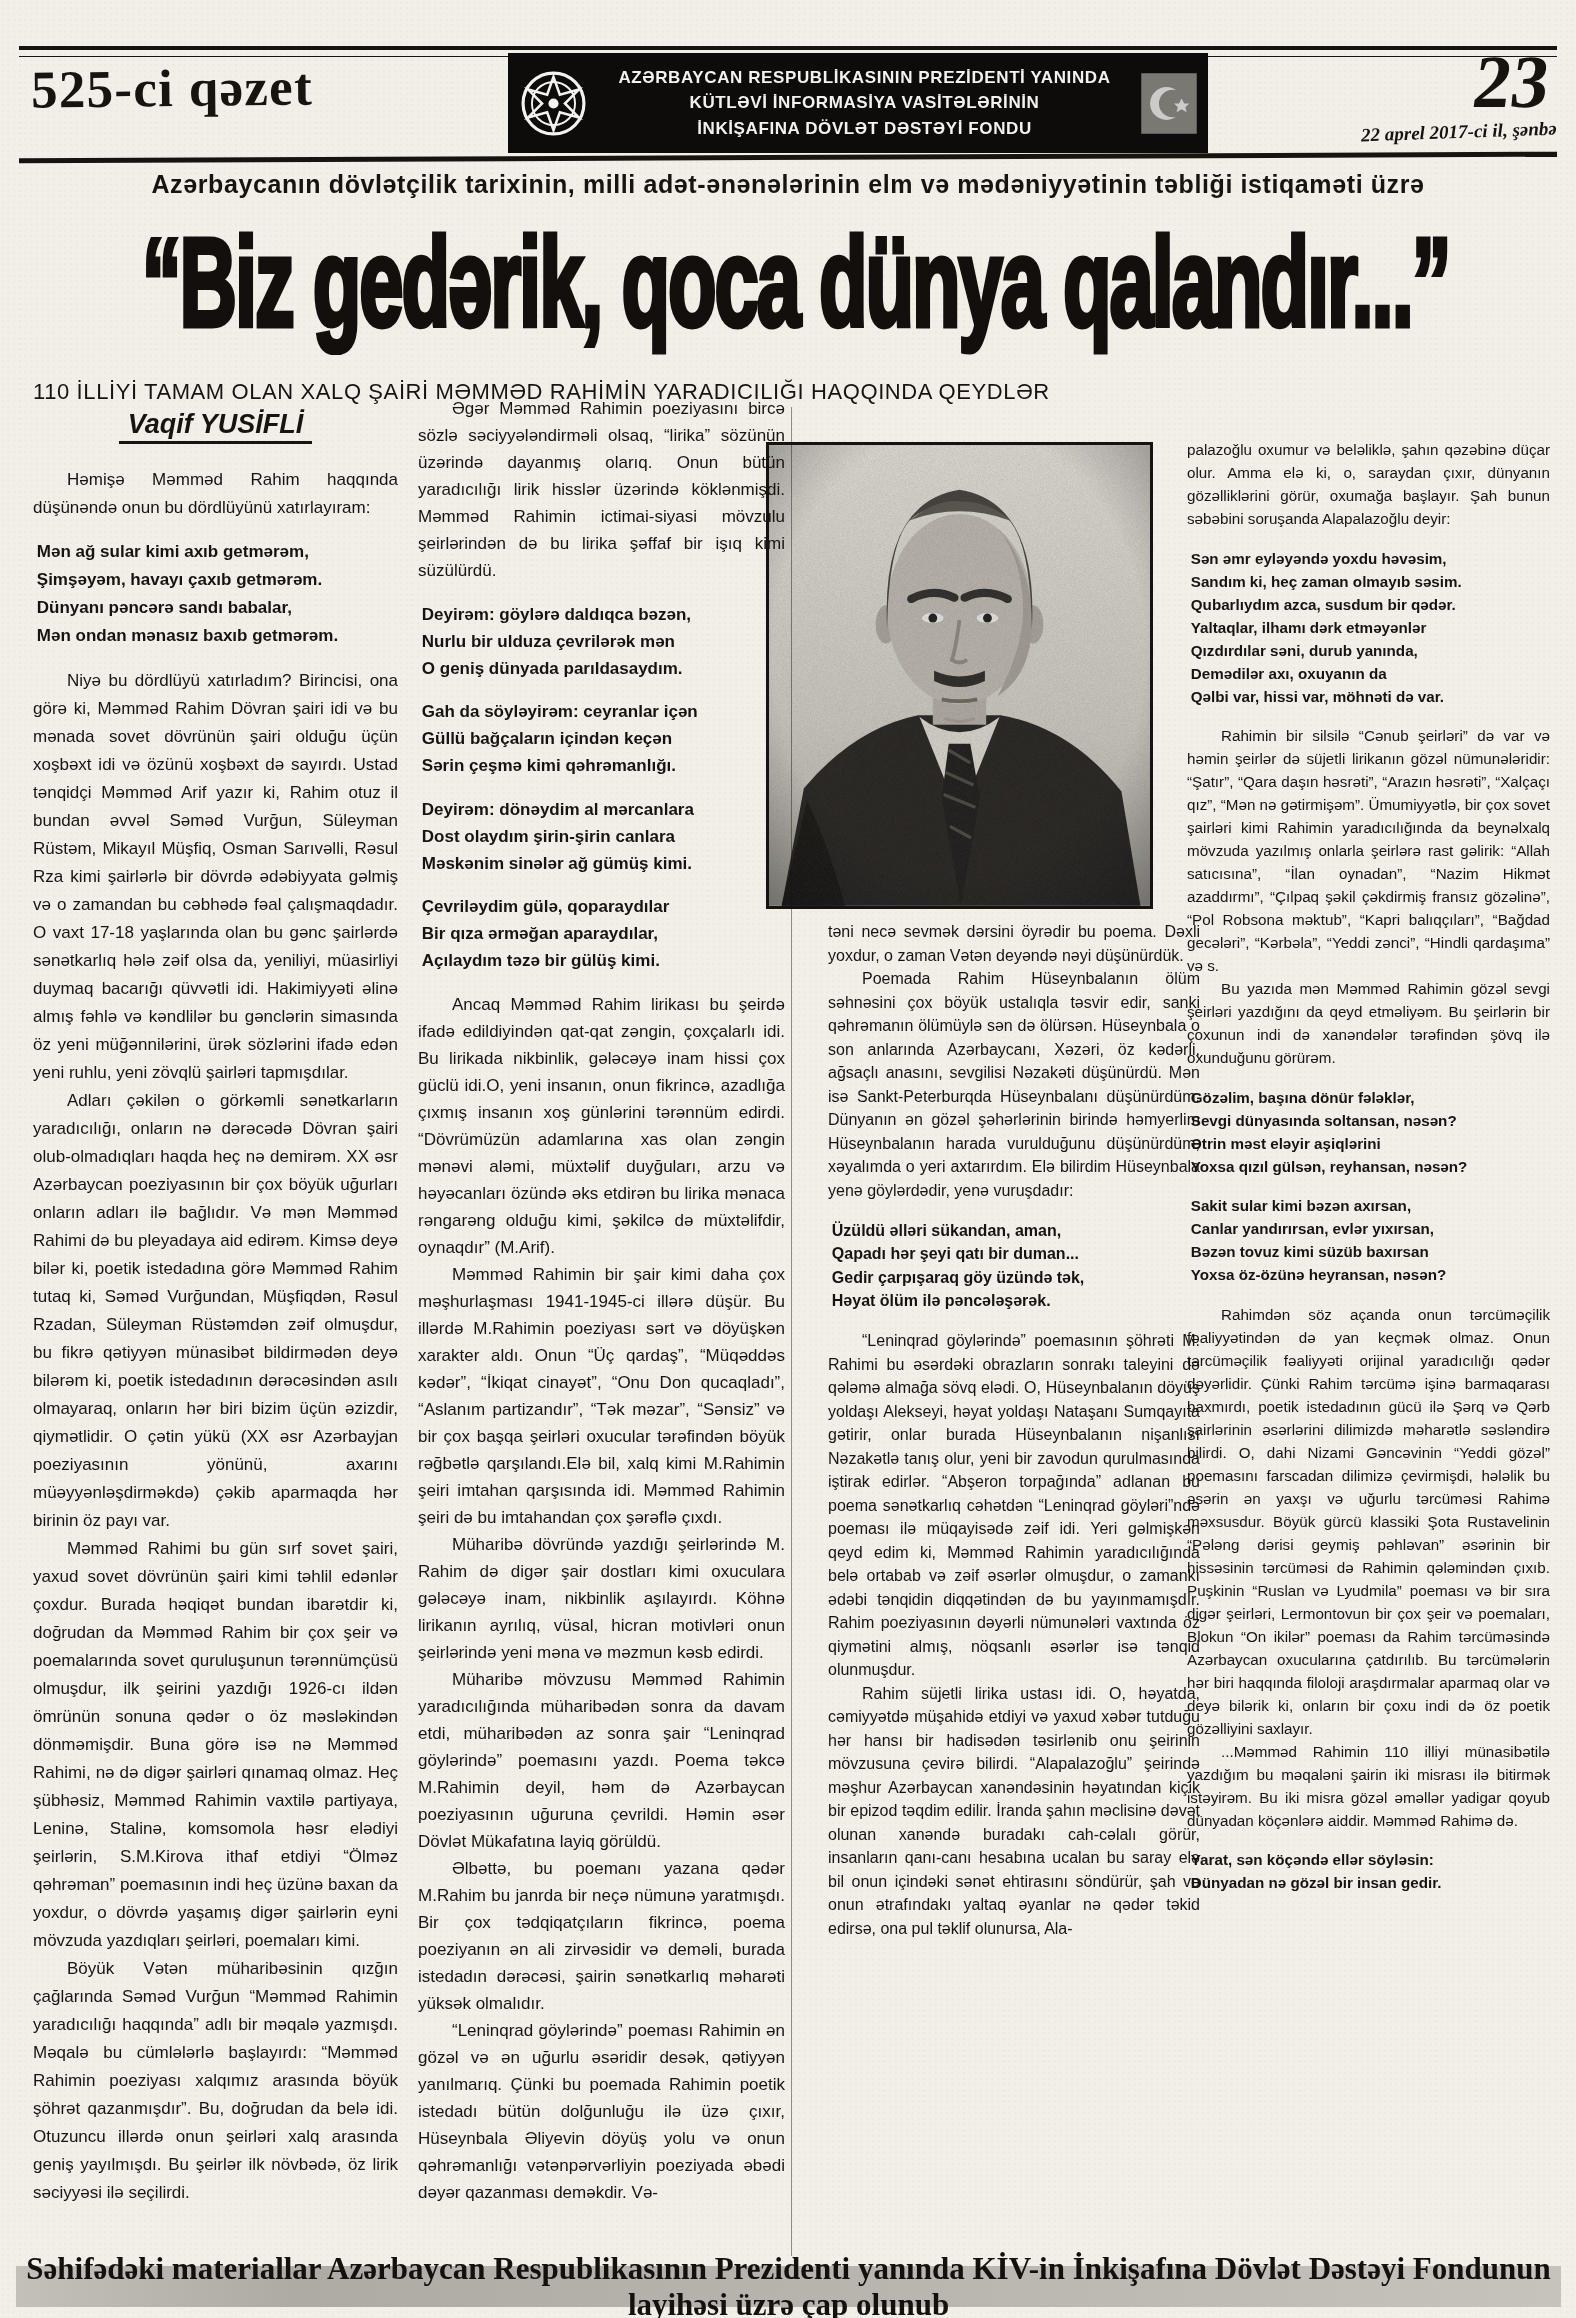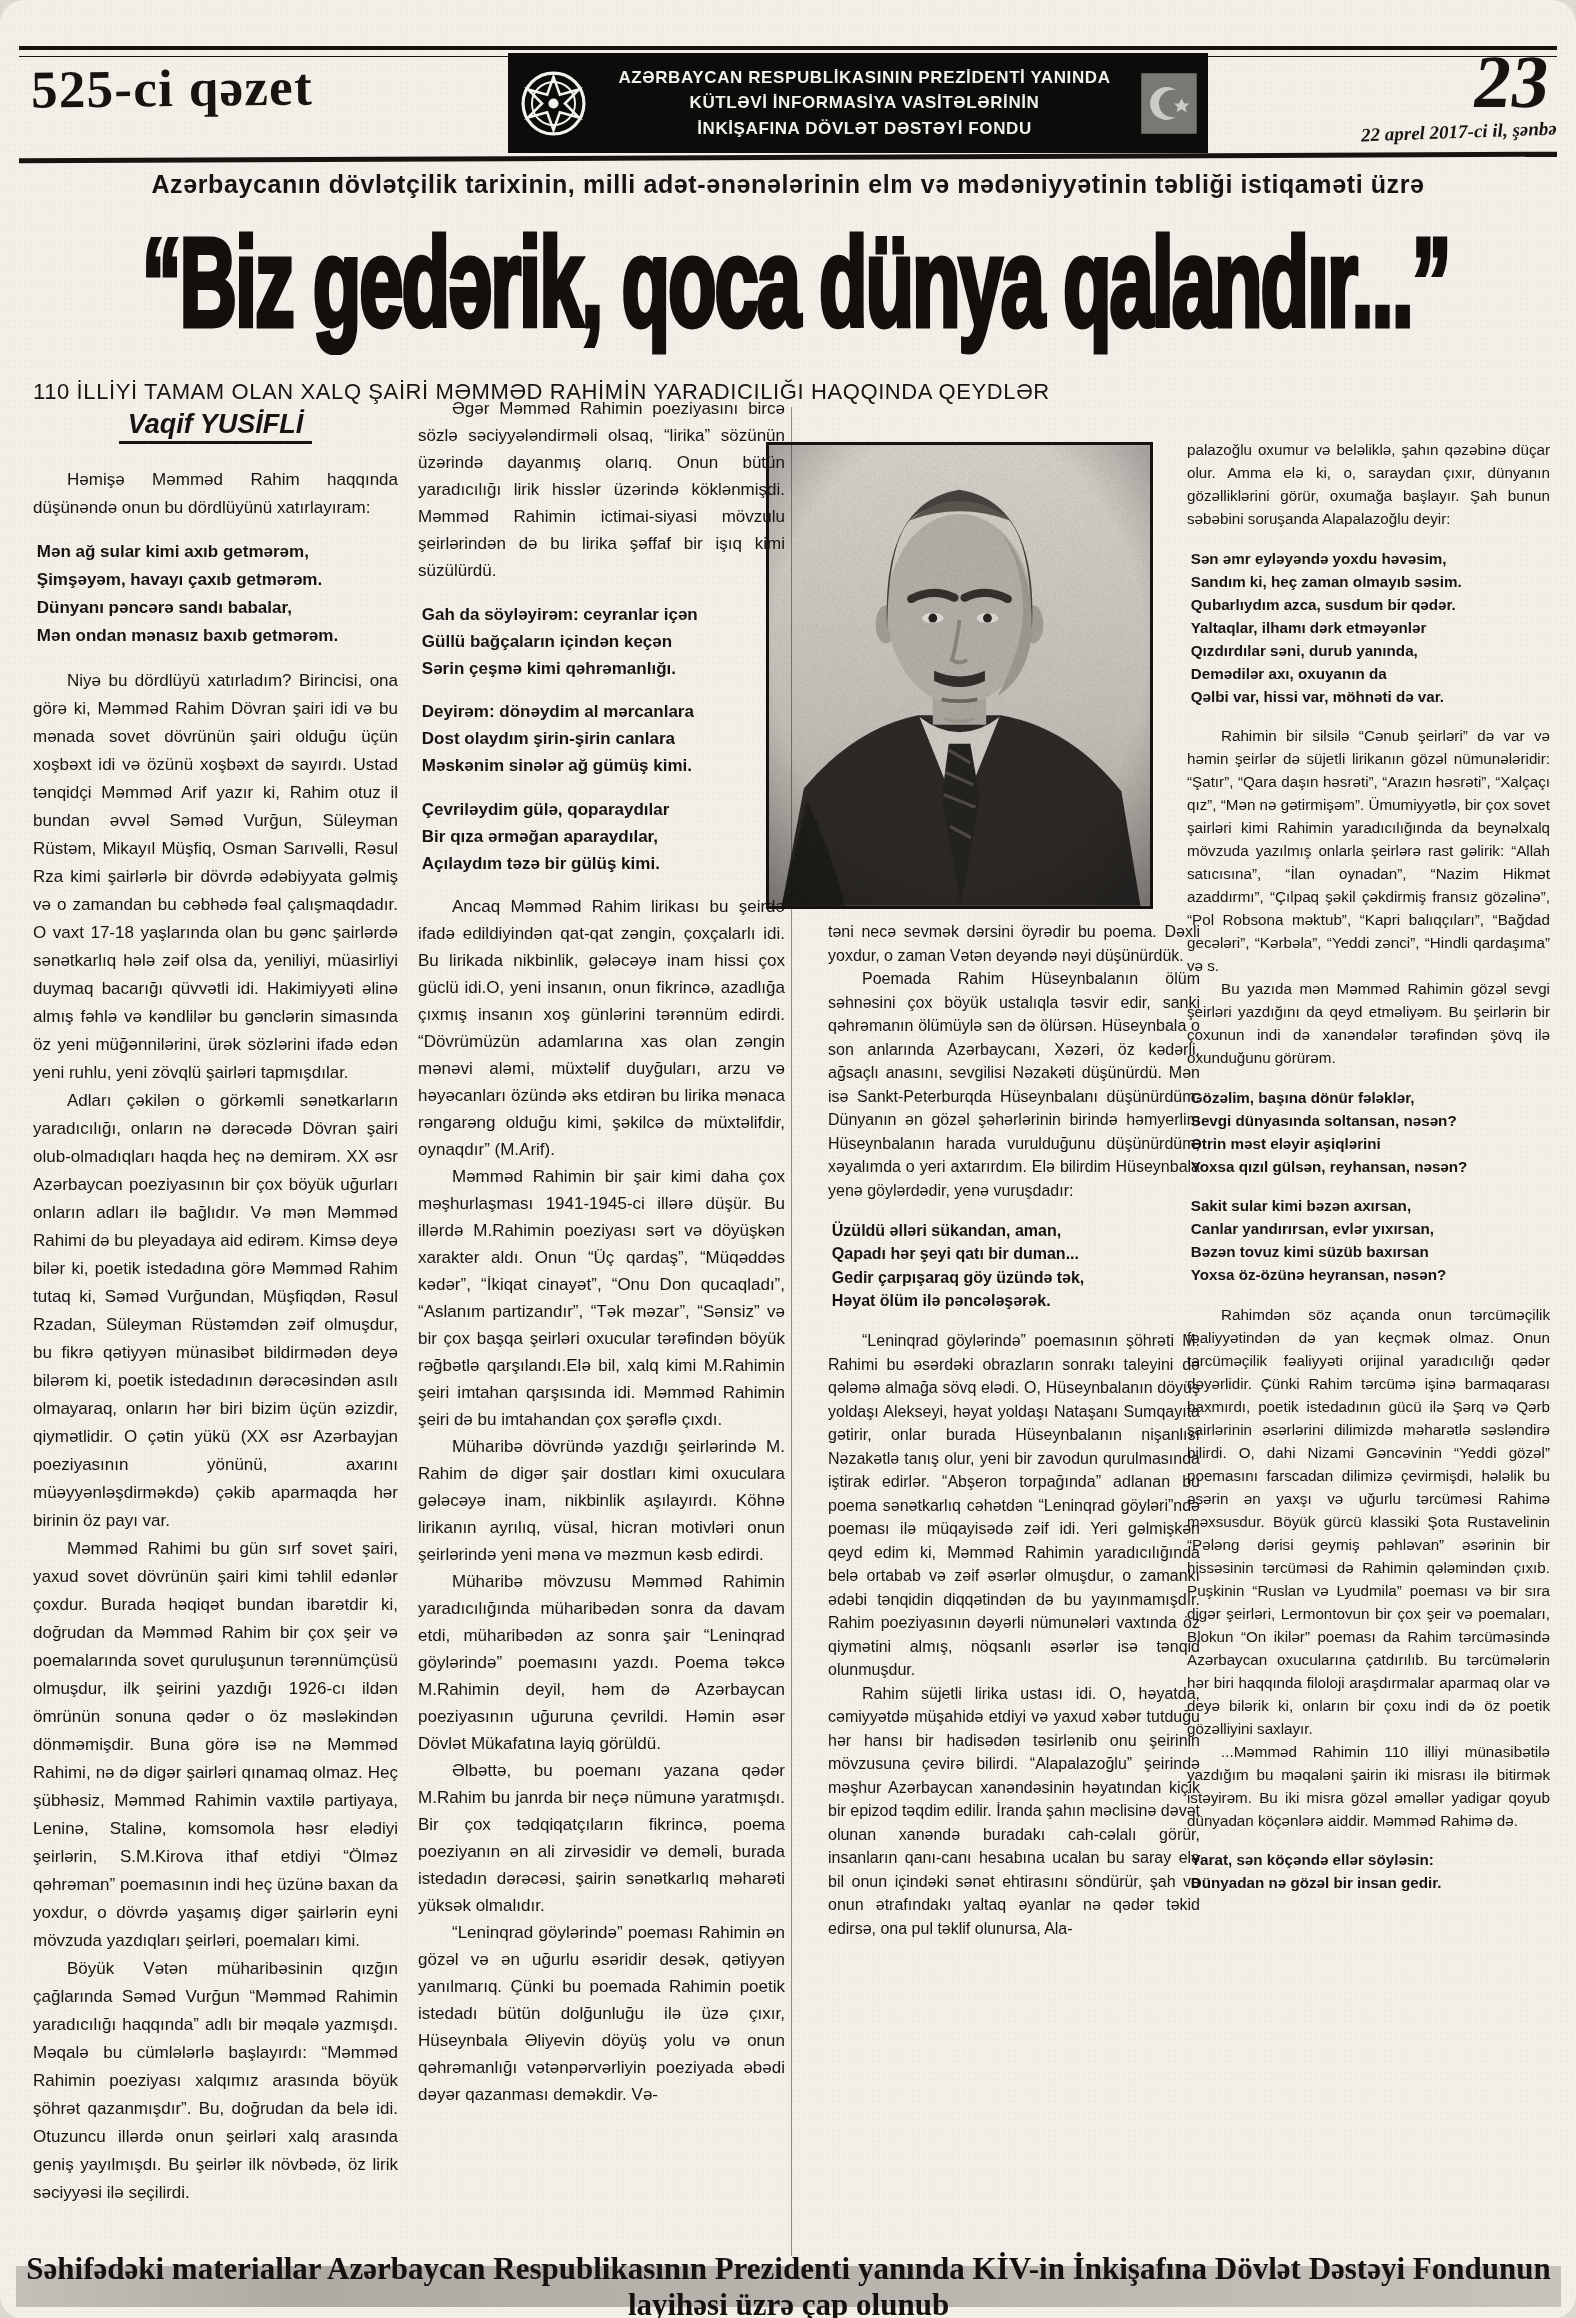--- a/index.html
+++ b/index.html
@@ -1,18 +1,18 @@
 <!DOCTYPE html>
 <html style="font-size:10.2px"><head>
 <meta charset="utf-8">
 <style>
   html,body{margin:0;padding:0;}
   body{background:#dcd9d2;font-family:"Liberation Sans",sans-serif;}
   .page{position:relative;width:1576px;height:2319px;background:#f2efe8;color:#17140f;overflow:hidden;
-        background-image:radial-gradient(rgba(0,0,0,0.045) 0.6px, transparent 0.8px);background-size:5.7px 5.7px;border-radius:24px;}
+        background-image:radial-gradient(rgba(0,0,0,0.045) 0.6px, transparent 0.8px);background-size:5.7px 5.7px;}
   .rule{position:absolute;background:#17140f;}
   
   .brand{position:absolute;left:30.5px;top:58px;font-family:"Liberation Serif",serif;font-weight:bold;
          font-size:53px;letter-spacing:1.3px;transform:rotate(-0.6deg);}
   .fundbox{position:absolute;left:508px;top:53px;width:700px;height:100px;background:#0d0c0a;
            display:flex;align-items:center;gap:11.4px;padding:0 10.2px;box-sizing:border-box;}
   .fundlines{flex:1;text-align:center;color:#f4f2ee;font-weight:bold;font-size:17px;line-height:25.4px;
              letter-spacing:0.6px;text-transform:uppercase;}
   .pagenum{position:absolute;right:27px;top:39px;font-family:"Liberation Serif",serif;font-weight:bold;
            font-size:75px;transform:skewX(-8deg);}
@@ -151,20 +151,23 @@
 Dünyanı pəncərə sandı babalar,
 Mən ondan mənasız baxıb getmərəm.</p>
     <p class="para">Niyə bu dördlüyü xatırladım? Birincisi, ona görə ki, Məmməd Rahim Dövran şairi idi və bu mənada sovet dövrünün şairi olduğu üçün xoşbəxt idi və özünü xoşbəxt də sayırdı. Ustad tənqidçi Məmməd Arif yazır ki, Rahim otuz il bundan əvvəl Səməd Vurğun, Süleyman Rüstəm, Mikayıl Müşfiq, Osman Sarıvəlli, Rəsul Rza kimi şairlərlə bir dövrdə ədəbiyyata gəlmiş və o zamandan bu cəbhədə fəal çalışmaqdadır. O vaxt 17-18 yaşlarında olan bu gənc şairlərdə sənətkarlıq hələ zəif olsa da, yeniliyi, müasirliyi duymaq bacarığı qüvvətli idi. Hakimiyyəti əlinə almış fəhlə və kəndlilər bu gənclərin simasında öz yeni müğənnilərini, ürək sözlərini ifadə edən yeni ruhlu, yeni zövqlü şairləri tapmışdılar.</p>
     <p class="para">Adları çəkilən o görkəmli sənətkarların yaradıcılığı, onların nə dərəcədə Dövran şairi olub-olmadıqları haqda heç nə demirəm. XX əsr Azərbaycan poeziyasının bir çox böyük uğurları onların adları ilə bağlıdır. Və mən Məmməd Rahimi də bu pleyadaya aid edirəm. Kimsə deyə bilər ki, poetik istedadına görə Məmməd Rahim tutaq ki, Səməd Vurğundan, Müşfiqdən, Rəsul Rzadan, Süleyman Rüstəmdən zəif olmuşdur, bu fikrə qətiyyən münasibət bildirmədən deyə bilərəm ki, poetik istedadının dərəcəsindən asılı olmayaraq, onların hər biri bizim üçün əzizdir, qiymətlidir. O çətin yükü (XX əsr Azərbayjan poeziyasının yönünü, axarını müəyyənləşdirməkdə) çəkib aparmaqda hər birinin öz payı var.</p>
     <p class="para">Məmməd Rahimi bu gün sırf sovet şairi, yaxud sovet dövrünün şairi kimi təhlil edənlər çoxdur. Burada həqiqət bundan ibarətdir ki, doğrudan da Məmməd Rahim bir çox şeir və poemalarında sovet quruluşunun tərənnümçüsü olmuşdur, ilk şeirini yazdığı 1926-cı ildən ömrünün sonuna qədər o öz məsləkindən dönməmişdir. Buna görə isə nə Məmməd Rahimi, nə də digər şairləri qınamaq olmaz. Heç şübhəsiz, Məmməd Rahimin vaxtilə partiyaya, Leninə, Stalinə, komsomola həsr elədiyi şeirlərin, S.M.Kirova ithaf etdiyi “Ölməz qəhrəman” poemasının indi heç üzünə baxan da yoxdur, o dövrdə yaşamış digər şairlərin eyni mövzuda yazdıqları şeirləri, poemaları kimi.</p>
     <p class="para">Böyük Vətən müharibəsinin qızğın çağlarında Səməd Vurğun “Məmməd Rahimin yaradıcılığı haqqında” adlı bir məqalə yazmışdı. Məqalə bu cümlələrlə başlayırdı: “Məmməd Rahimin poeziyası xalqımız arasında böyük şöhrət qazanmışdır”. Bu, doğrudan da belə idi. Otuzuncu illərdə onun şeirləri xalq arasında geniş yayılmışdı. Bu şeirlər ilk növbədə, öz lirik səciyyəsi ilə seçilirdi.</p>
   </div>
 
   <div class="col c2">
     <p class="para">Əgər Məmməd Rahimin poeziyasını bircə sözlə səciyyələndirməli olsaq, “lirika” sözünün üzərində dayanmış olarıq. Onun bütün yaradıcılığı lirik hisslər üzərində köklənmişdi. Məmməd Rahimin ictimai-siyasi mövzulu şeirlərindən də bu lirika şəffaf bir işıq kimi süzülürdü.</p>
+    <p class="poem">Deyirəm: göylərə daldıqca bəzən,
+Nurlu bir ulduza çevrilərək mən
+O geniş dünyada parıldasaydım.</p>
     <p class="poem">Gah da söyləyirəm: ceyranlar içən
 Güllü bağçaların içindən keçən
 Sərin çeşmə kimi qəhrəmanlığı.</p>
     <p class="poem">Deyirəm: dönəydim al mərcanlara
 Dost olaydım şirin-şirin canlara
 Məskənim sinələr ağ gümüş kimi.</p>
     <p class="poem">Çevriləydim gülə, qoparaydılar
 Bir qıza ərməğan aparaydılar,
 Açılaydım təzə bir gülüş kimi.</p>
     <p class="para">Ancaq Məmməd Rahim lirikası bu şeirdə ifadə edildiyindən qat-qat zəngin, çoxçalarlı idi. Bu lirikada nikbinlik, gələcəyə inam hissi çox güclü idi.O, yeni insanın, onun fikrincə, azadlığa çıxmış insanın xoş günlərini tərənnüm edirdi. “Dövrümüzün adamlarına xas olan zəngin mənəvi aləmi, müxtəlif duyğuları, arzu və həyəcanları özündə əks etdirən bu lirika mənaca rəngarəng olduğu kimi, şəkilcə də müxtəlifdir, oynaqdır” (M.Arif).</p>

